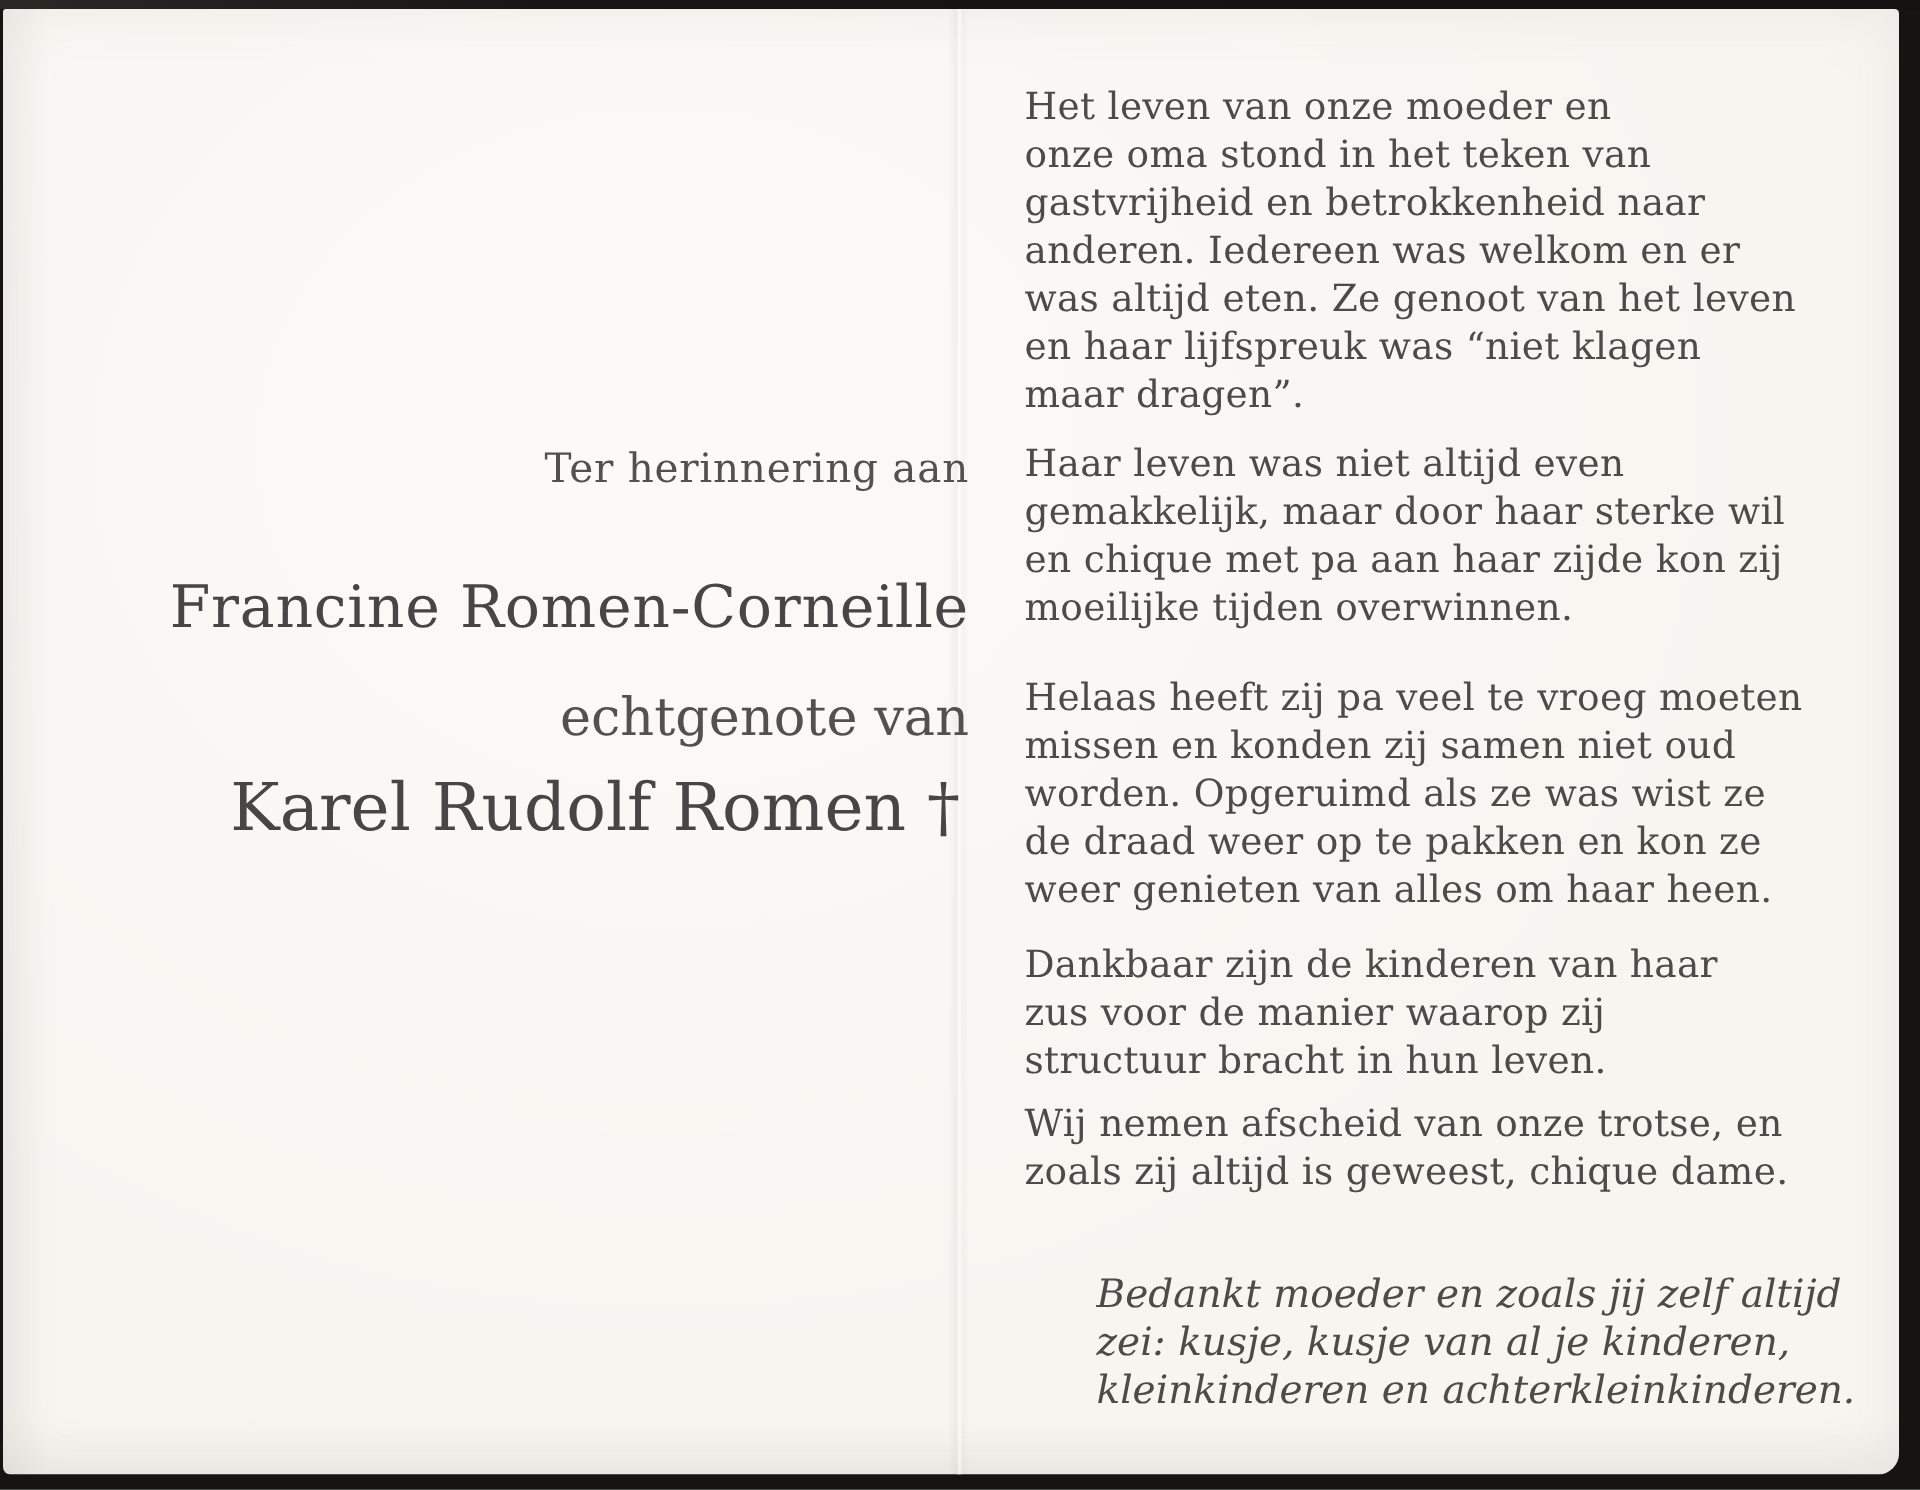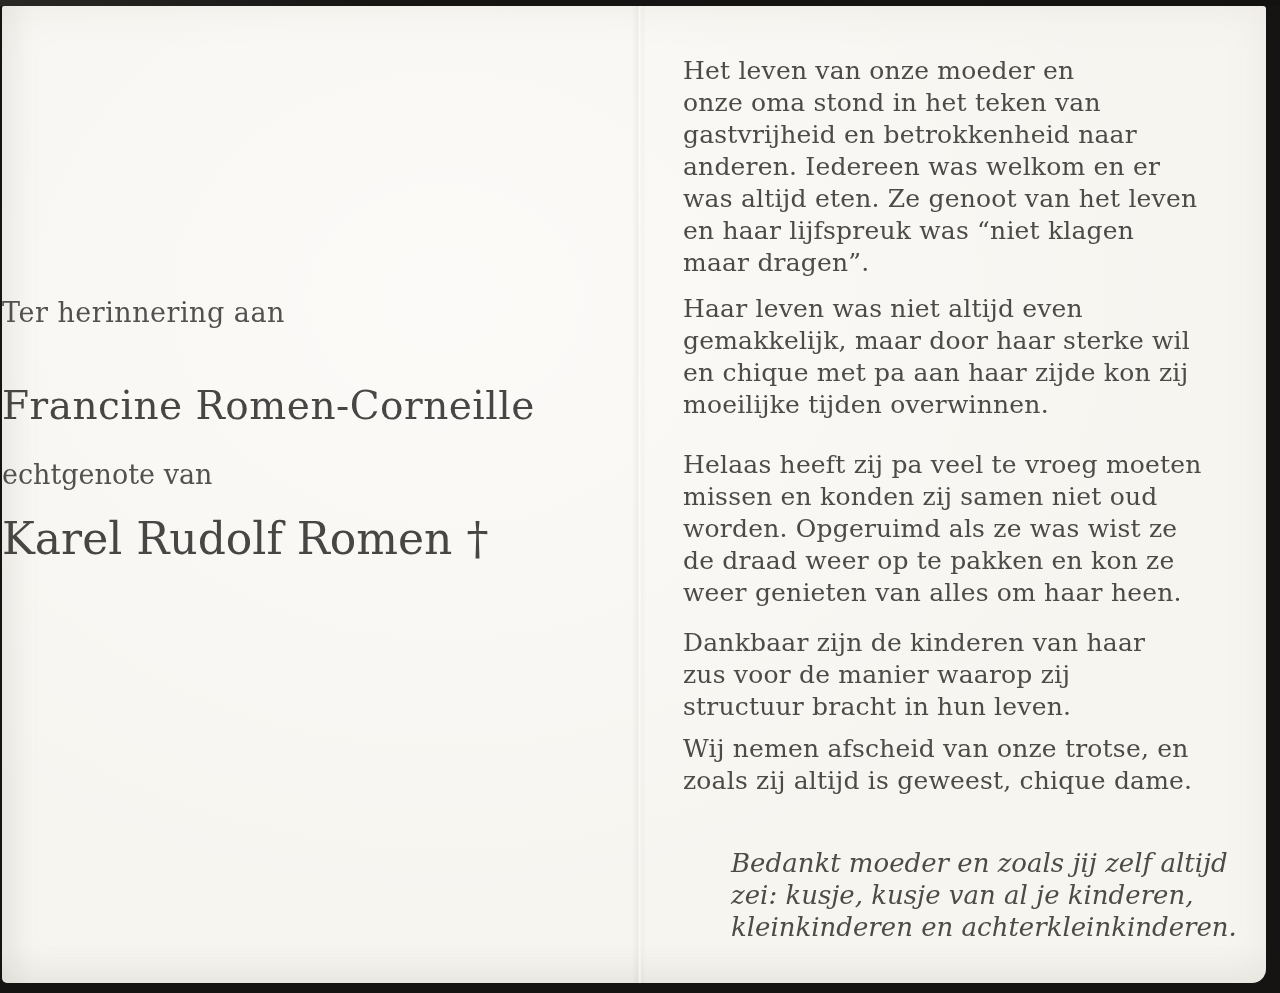--- a/index.html
+++ b/index.html
@@ -44,21 +44,21 @@
       rgba(0,0,0,0) 100%);
   }
 
   
   .left-panel {
     position: absolute;
     left: 0;
     top: 0;
     width: 644px;
     height: 100%;
-    text-align: left;
+    text-align: right;
   }
   .intro {
     position: absolute;
     left: 0;
     top: 291px;
     width: 100%;
     font-size: 27px;
     letter-spacing: 0.5px;
     color: #525150;
   }
@@ -69,21 +69,21 @@
     width: 100%;
     font-size: 39px;
     letter-spacing: 0.5px;
     color: #474645;
   }
   .relation {
     position: absolute;
     left: 0;
     top: 453px;
     width: 100%;
-    font-size: 27px;
+    font-size: 35px;
     color: #525150;
   }
   .spouse {
     position: absolute;
     left: 0;
     top: 507px;
     width: 100%;
     font-size: 44px;
     color: #474645;
   }

